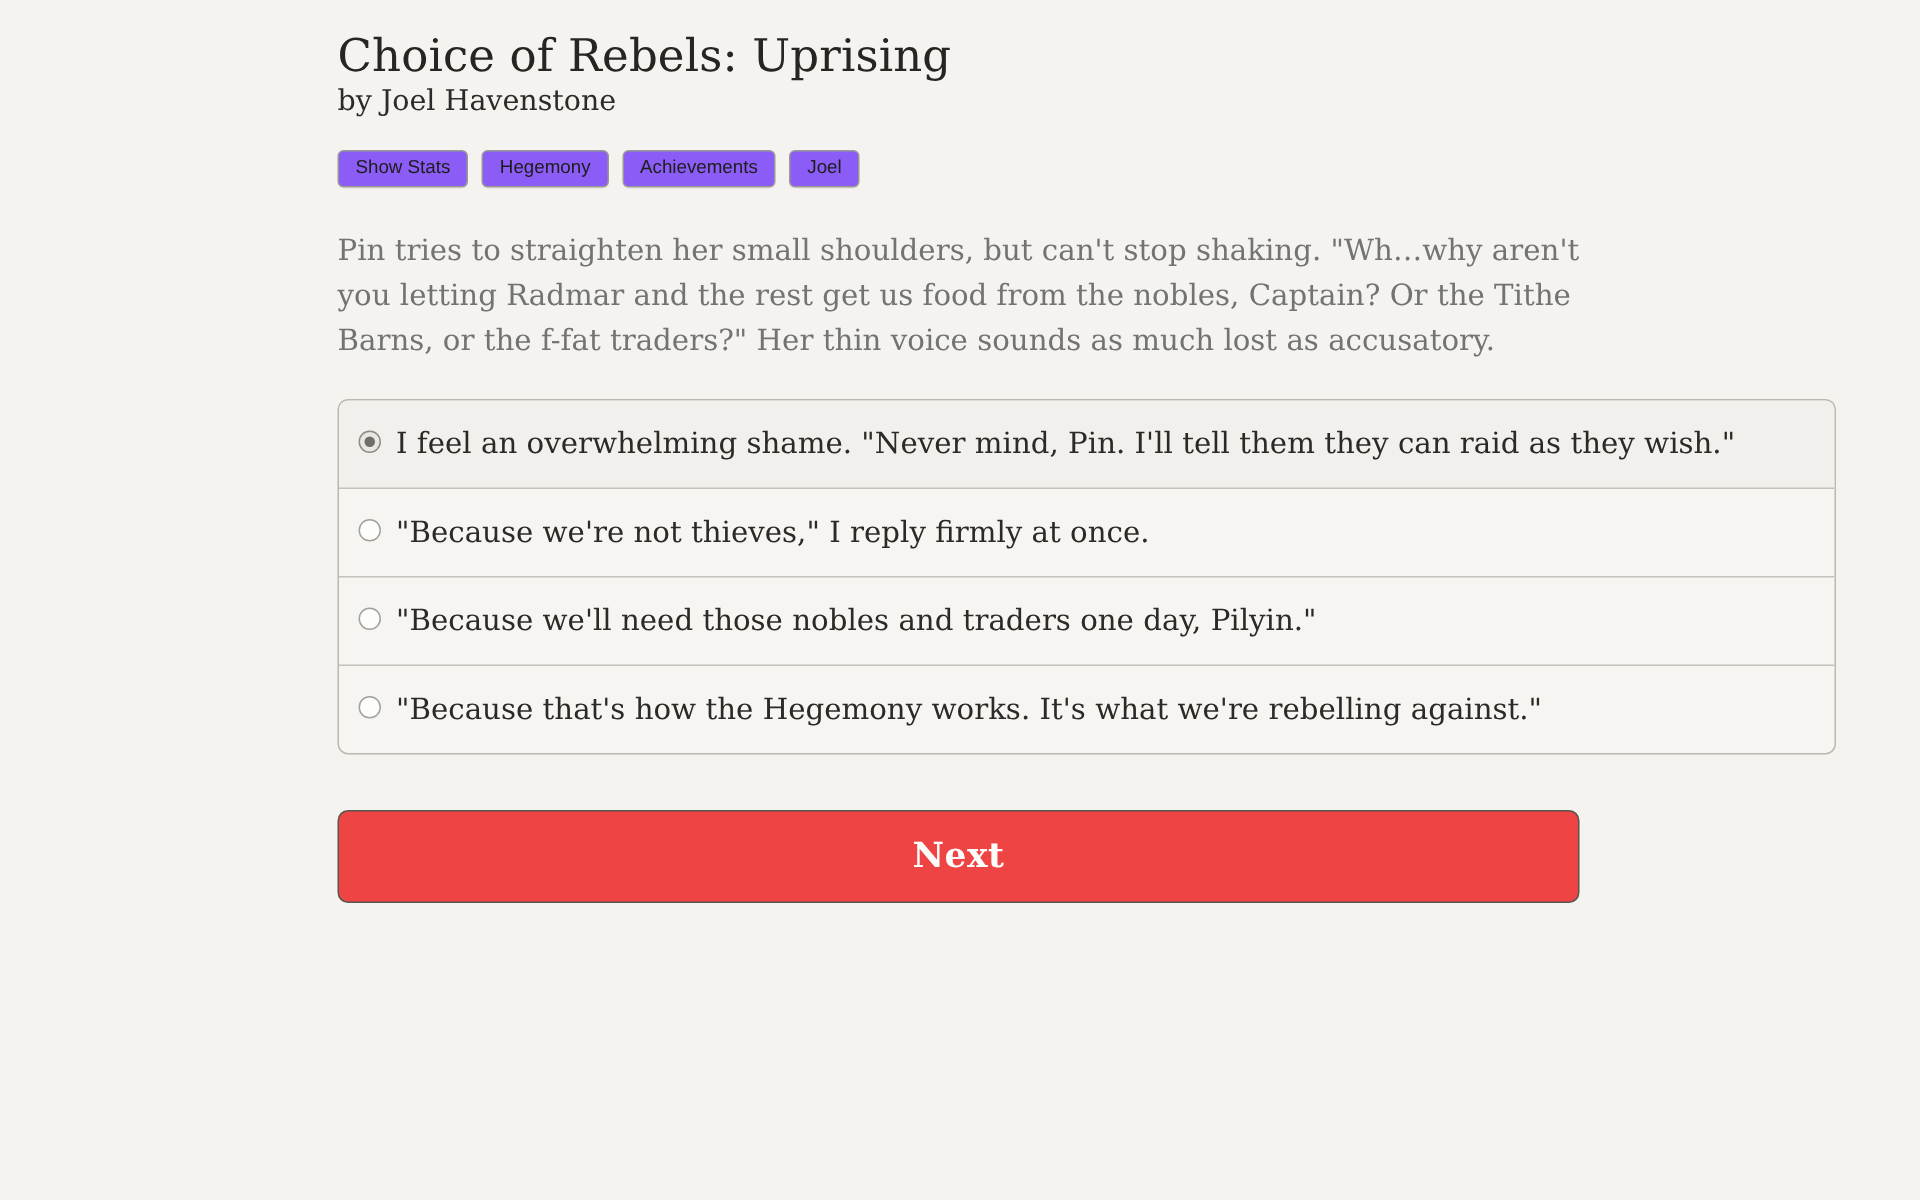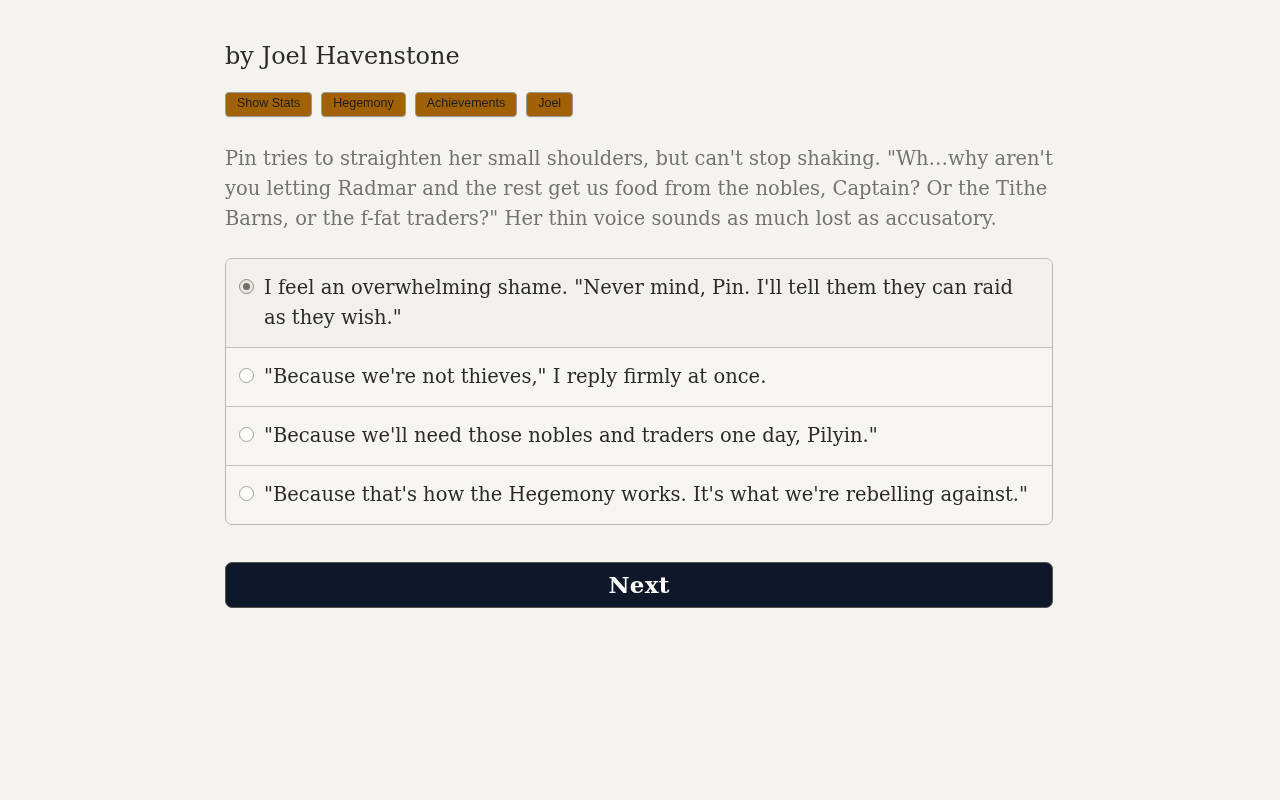--- a/index.html
+++ b/index.html
@@ -28,56 +28,55 @@
   }
   .game-title {
     font-size: 30px;
     font-weight: normal;
     letter-spacing: 0.1px;
     margin: 0 0 0 0;
     line-height: 1.2;
     color: #262521;
   }
   .byline {
-    font-size: 24px;
-    margin-top: 22px;
+    font-size: 19px;
     color: #2c2b27;
   }
   .button-bar {
     margin-top: 22px;
     display: flex;
     gap: 9px;
     align-items: center;
   }
   .bar-button {
     font-family: "Liberation Sans", sans-serif;
     font-size: 12.5px;
     color: #1d1d1b;
-    background: #a16207;
+    background: #8b5cf6;
     border: 1px solid #9a9a93;
     border-radius: 4px;
     padding: 4px 11px 5px 11px;
     line-height: 1.1;
     cursor: pointer;
     box-shadow: 0 1px 0 rgba(0,0,0,0.04);
   }
   .story {
     margin-top: 27px;
     font-size: 19.5px;
     line-height: 30px;
     color: #737373;
     width: 828px;
   }
   .choices {
     margin-top: 24px;
     border: 1px solid #b9b8b1;
     border-radius: 7px;
     background: #f6f5f1;
     overflow: hidden;
-    width: 828px;
+    width: 999px;
     box-sizing: border-box;
   }
   .choice {
     display: flex;
     align-items: flex-start;
     padding: 14px 16px 14px 13px;
     border-bottom: 1px solid #c3c2bb;
     cursor: pointer;
     box-sizing: border-box;
   }
@@ -111,41 +110,42 @@
   }
   .choice-text {
     font-size: 19.5px;
     line-height: 30px;
     color: #2b2a26;
   }
   .next-button {
     margin-top: 37px;
     width: 828px;
     box-sizing: border-box;
-    height: 46px;
-    background: #0f172a;
+    height: 62px;
+    background: #ef4444;
     border: 1px solid #57554f;
     border-radius: 7px;
     color: #fdfdfb;
     font-family: "DejaVu Serif", serif;
     font-weight: bold;
     font-size: 23px;
     letter-spacing: 0.3px;
     cursor: pointer;
     display: flex;
     align-items: center;
     justify-content: center;
   }
 </style>
 </head>
 <body>
 
 <div class="page">
   <div class="content">
 
+    <h1 class="game-title">Choice of Rebels: Uprising</h1>
 
     <div class="byline">by Joel Havenstone</div>
 
     <div class="button-bar">
       <button class="bar-button">Show Stats</button>
       <button class="bar-button">Hegemony</button>
       <button class="bar-button">Achievements</button>
       <button class="bar-button">Joel</button>
     </div>
 

